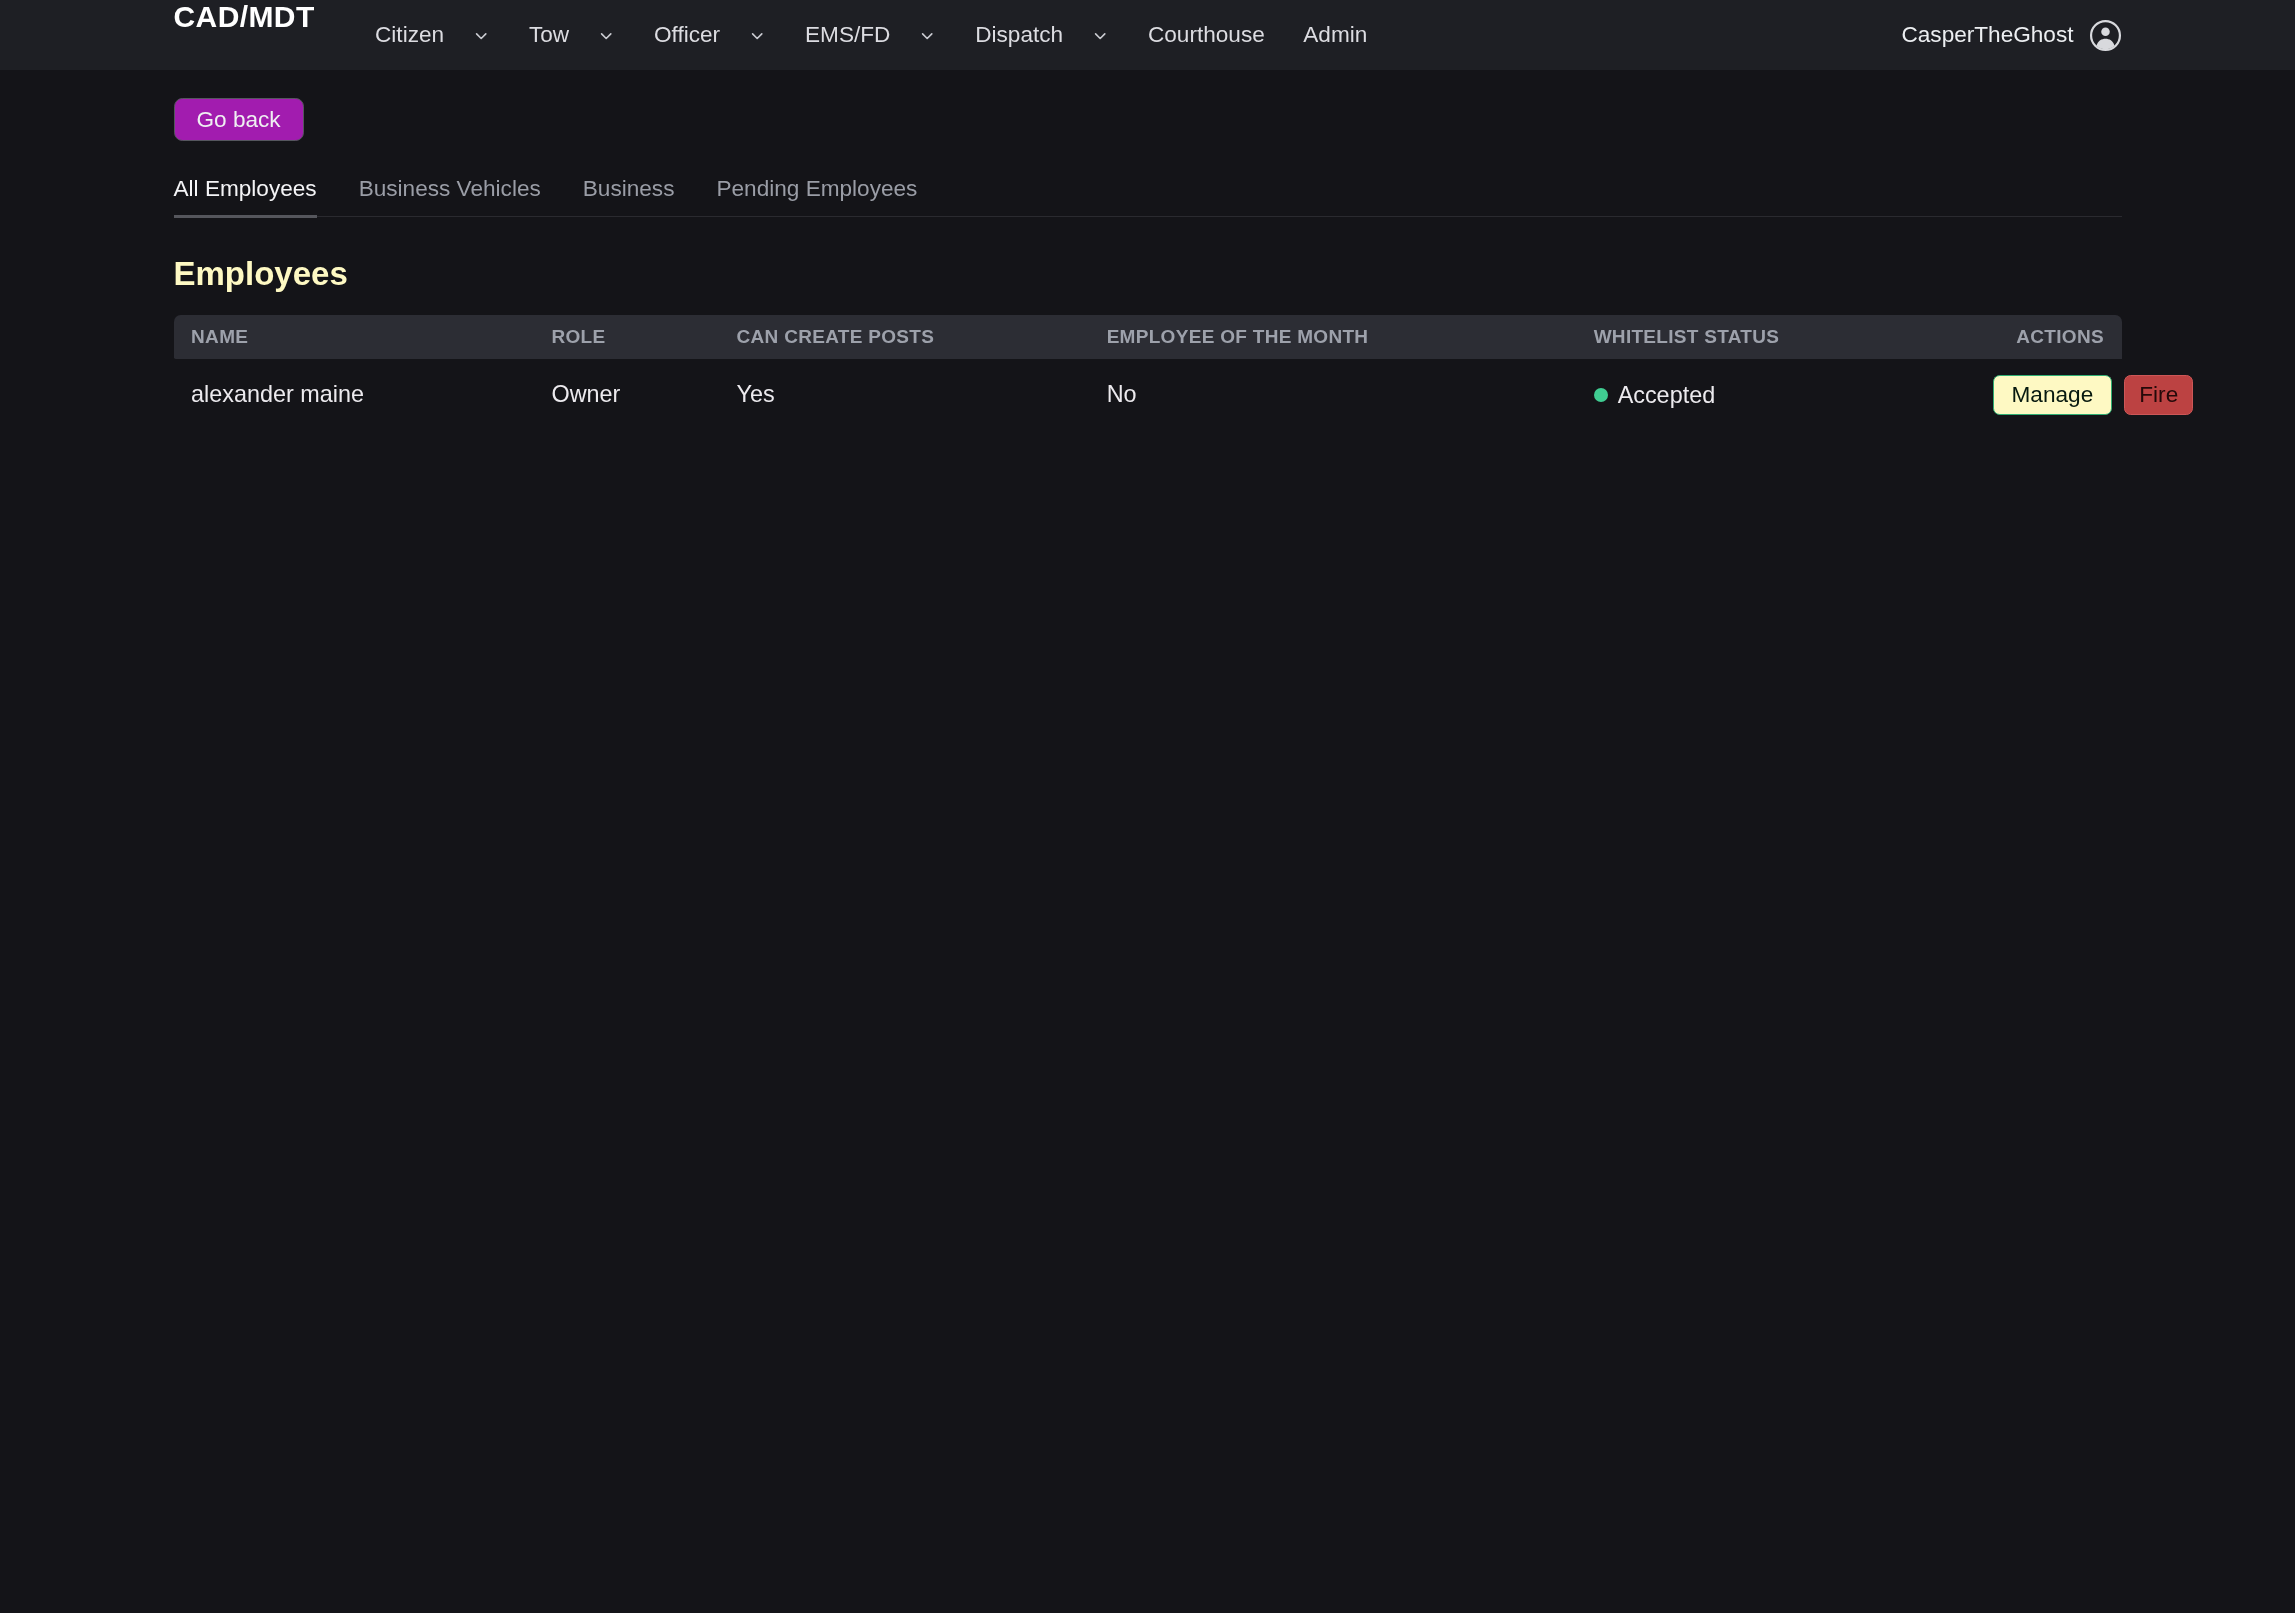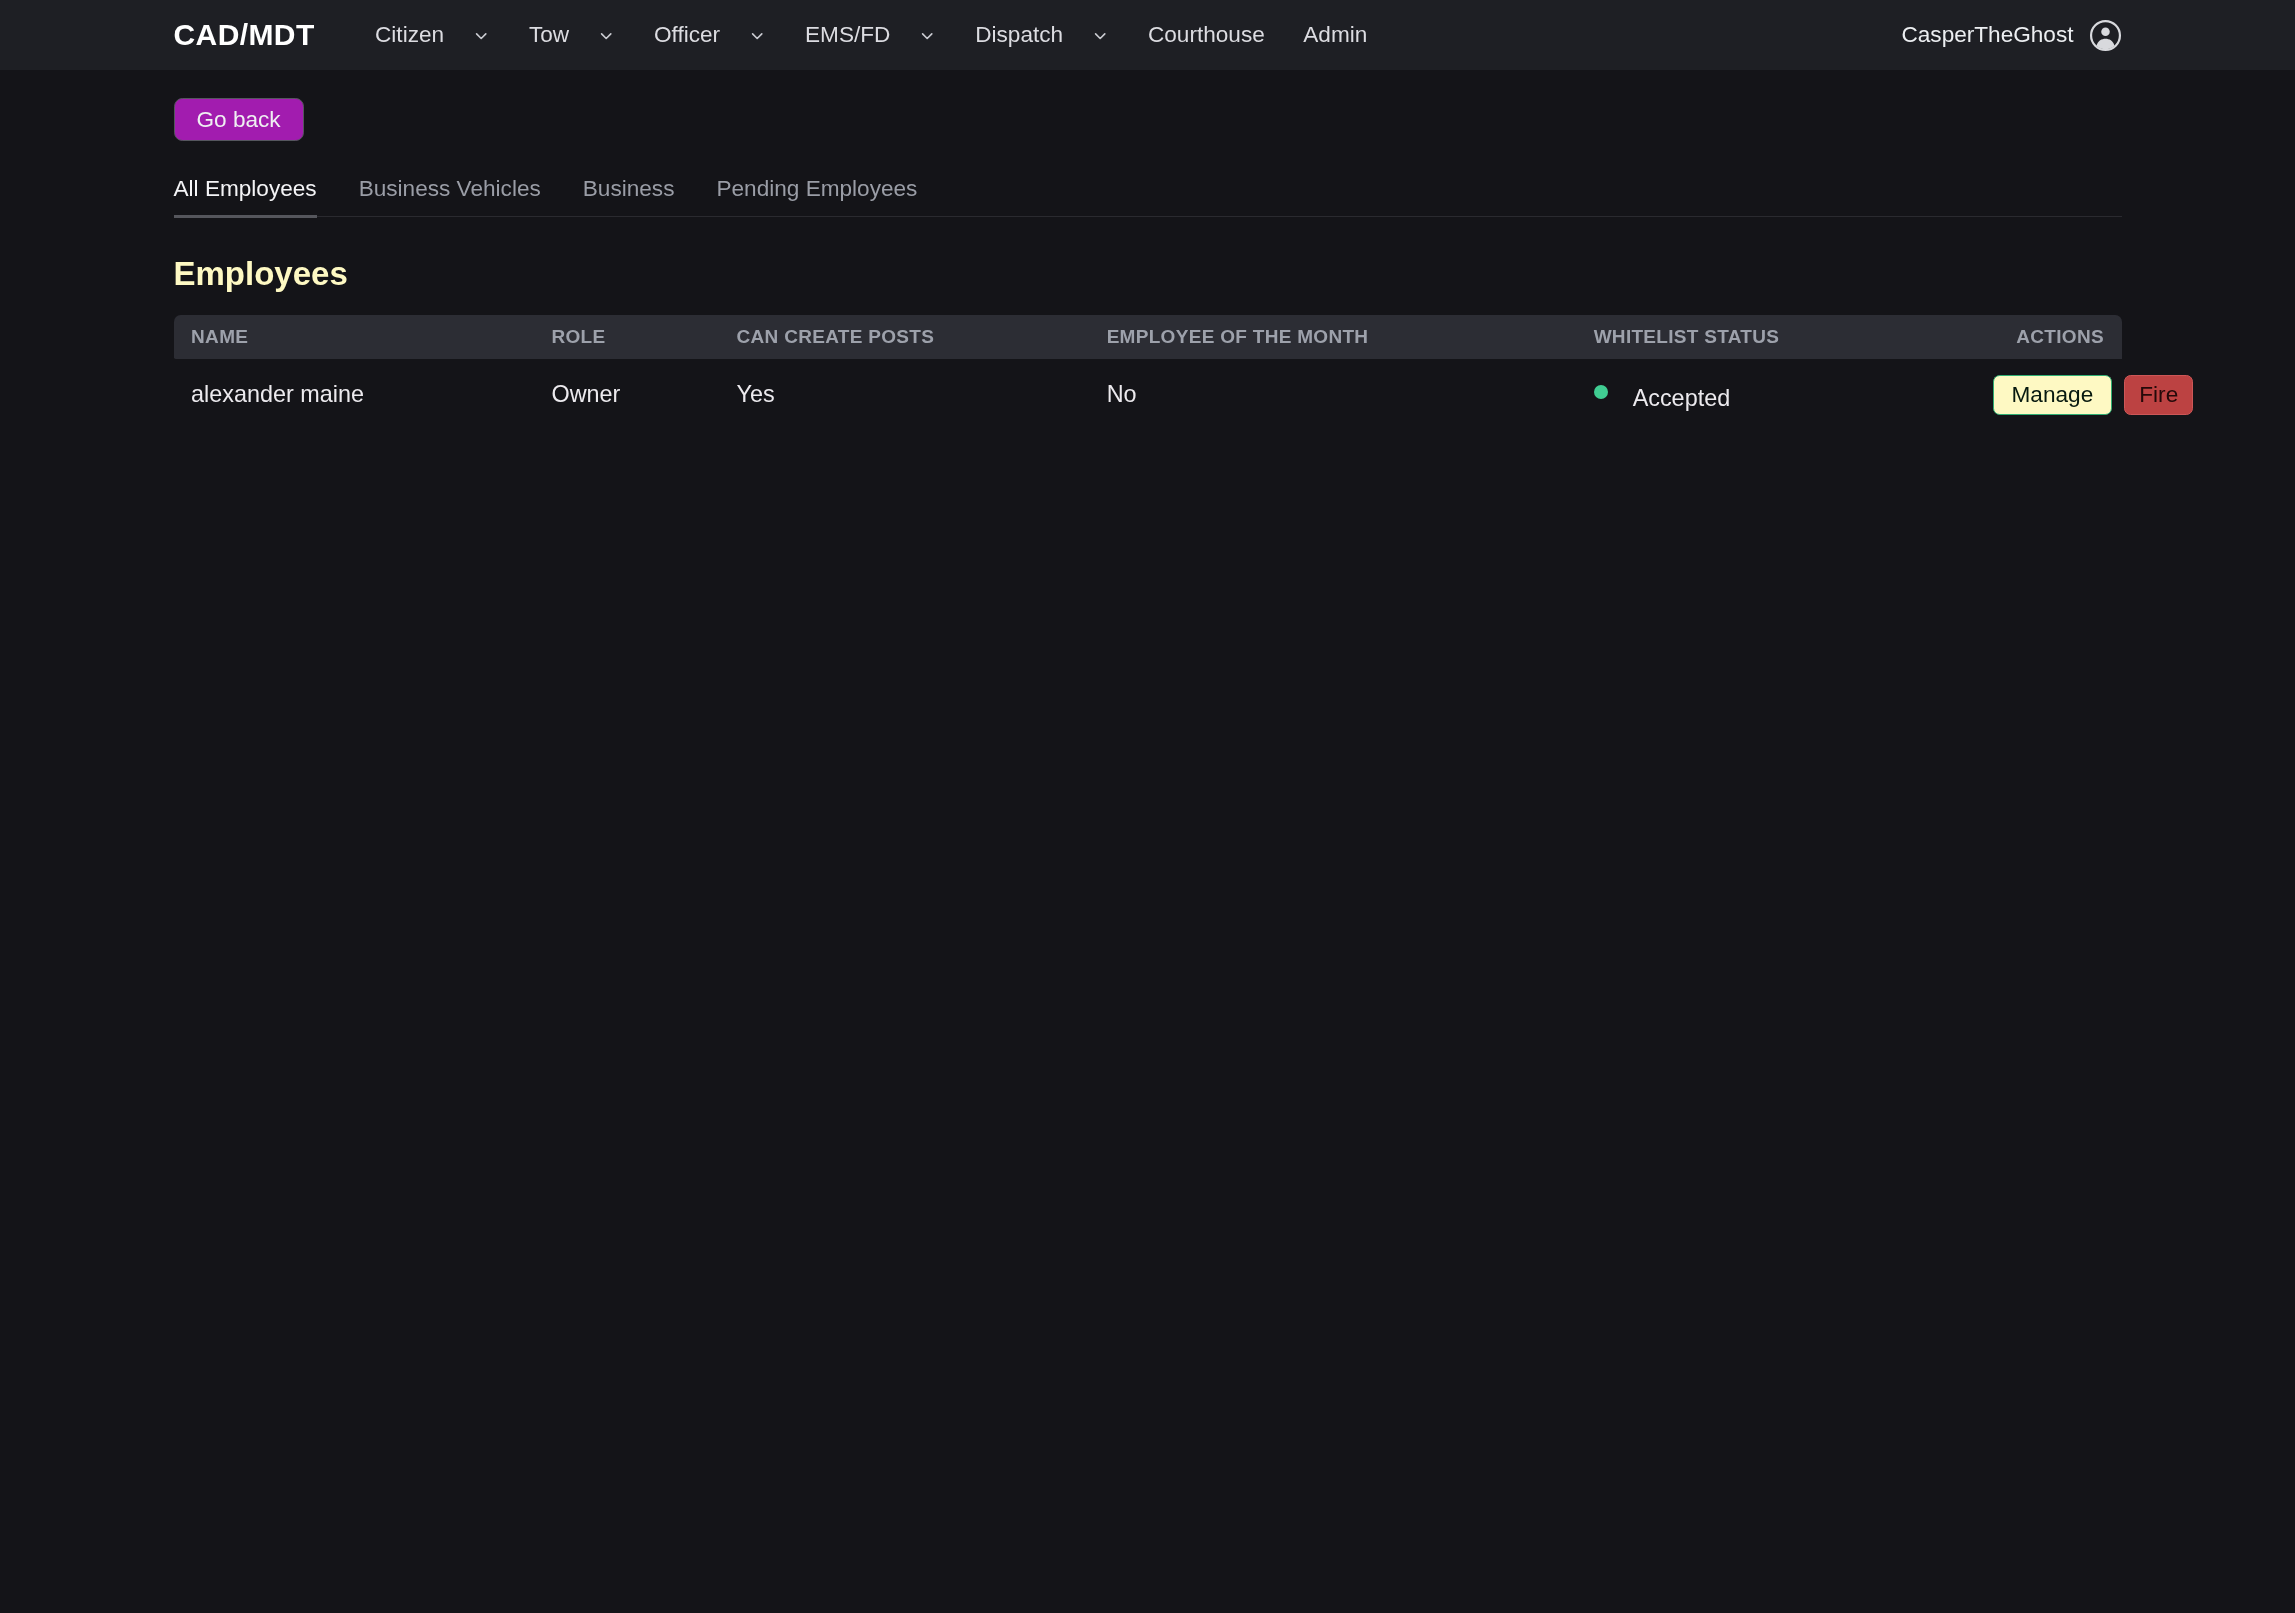--- a/index.html
+++ b/index.html
@@ -14,21 +14,20 @@
 
   
   .navbar {
     height: 70px;
     background: #1e1f24;
     display: flex;
     align-items: center;
   }
   .navbar .container {
     display: flex;
-    align-items: center;
     height: 100%;
   }
   .logo {
     font-size: 30px;
     font-weight: 700;
     letter-spacing: 0.4px;
     color: #ffffff;
     margin-right: 47px;
     cursor: pointer;
   }
@@ -113,21 +112,21 @@
     white-space: nowrap;
   }
   td.actions-cell { text-align: right; }
   .col-name { width: 18.5%; }
   .col-role { width: 9.5%; }
   .col-posts { width: 19%; }
   .col-eotm { width: 25%; }
   .col-whitelist { width: 20.5%; }
   .col-actions { width: 7.5%; }
 
-  .status { display: inline-flex; gap: 25px; }
+  .status { display: inline-flex; align-items: center; gap: 10px; }
   .status-dot {
     width: 14px; height: 14px; border-radius: 50%;
     background: #40cd92;
     display: inline-block;
   }
 
   .action-buttons { display: inline-flex; gap: 12.5px; }
   .manage-btn {
     background: #fef9c3;
     border: 1.7px solid #2fae73;

